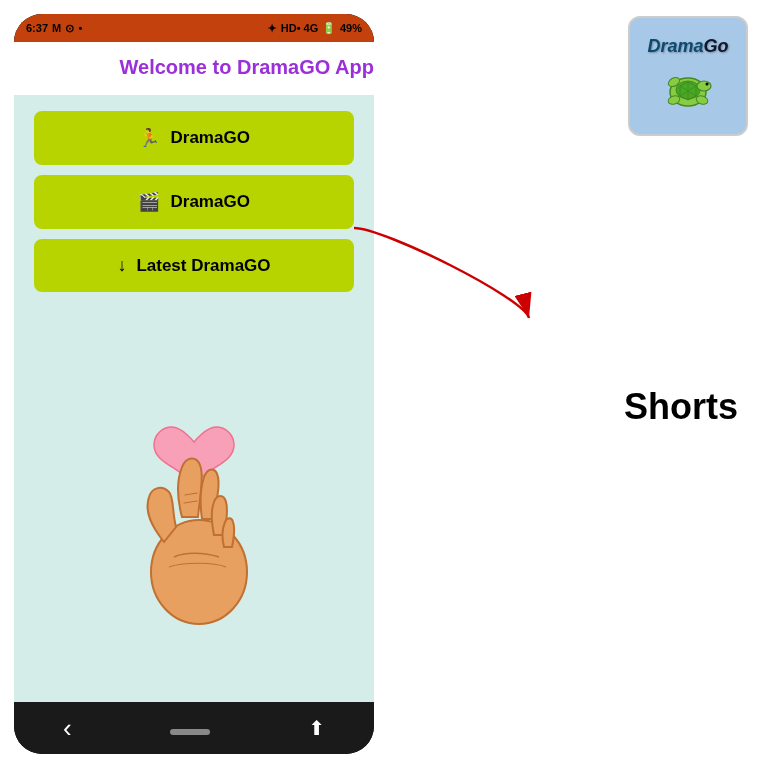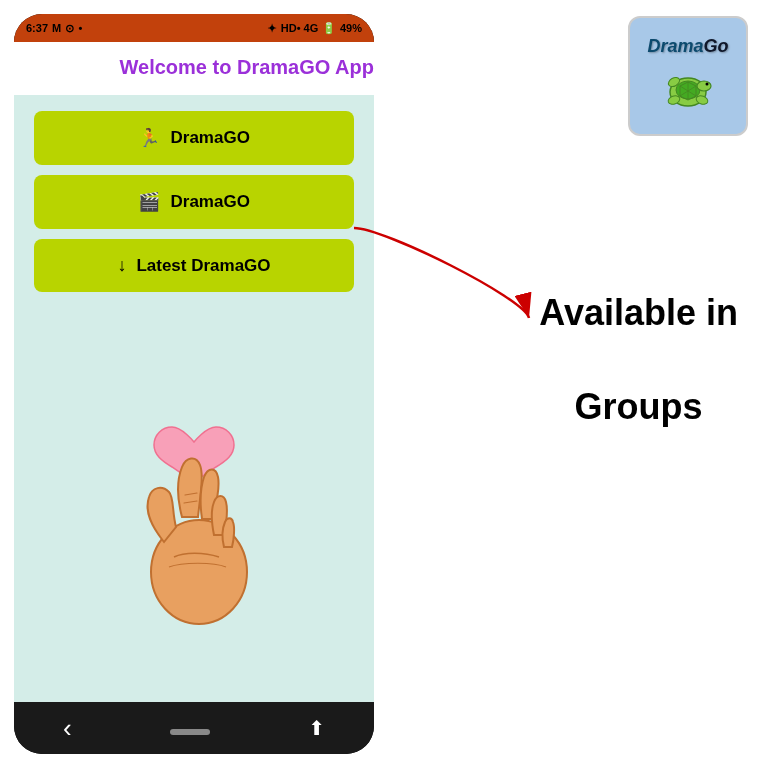--- a/index.html
+++ b/index.html
@@ -300,16 +300,16 @@
 <svg class="arrow-container" style="position:absolute;top:218px;left:344px;width:200px;height:130px;" viewBox="0 0 200 130" xmlns="http://www.w3.org/2000/svg">
   <defs>
     <marker id="arrowhead" markerWidth="10" markerHeight="7" refX="10" refY="3.5" orient="auto">
       <polygon points="0 0, 10 3.5, 0 7" fill="#cc0000"></polygon>
     </marker>
   </defs>
   <path d="M10 10 C 40 10, 180 80, 185 100" stroke="#cc0000" stroke-width="2.5" fill="none" marker-end="url(#arrowhead)"></path>
 </svg>
 
 <div class="available-text">
-  <span>Available in</span><br>
   <br>
-  <span>Groups</span>
+  <br>
+  <span>Shorts</span>
 </div>
 
 </body></html>

